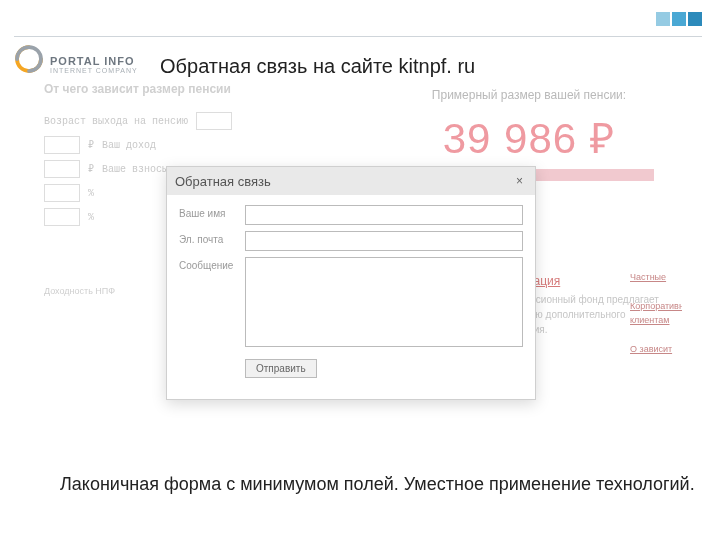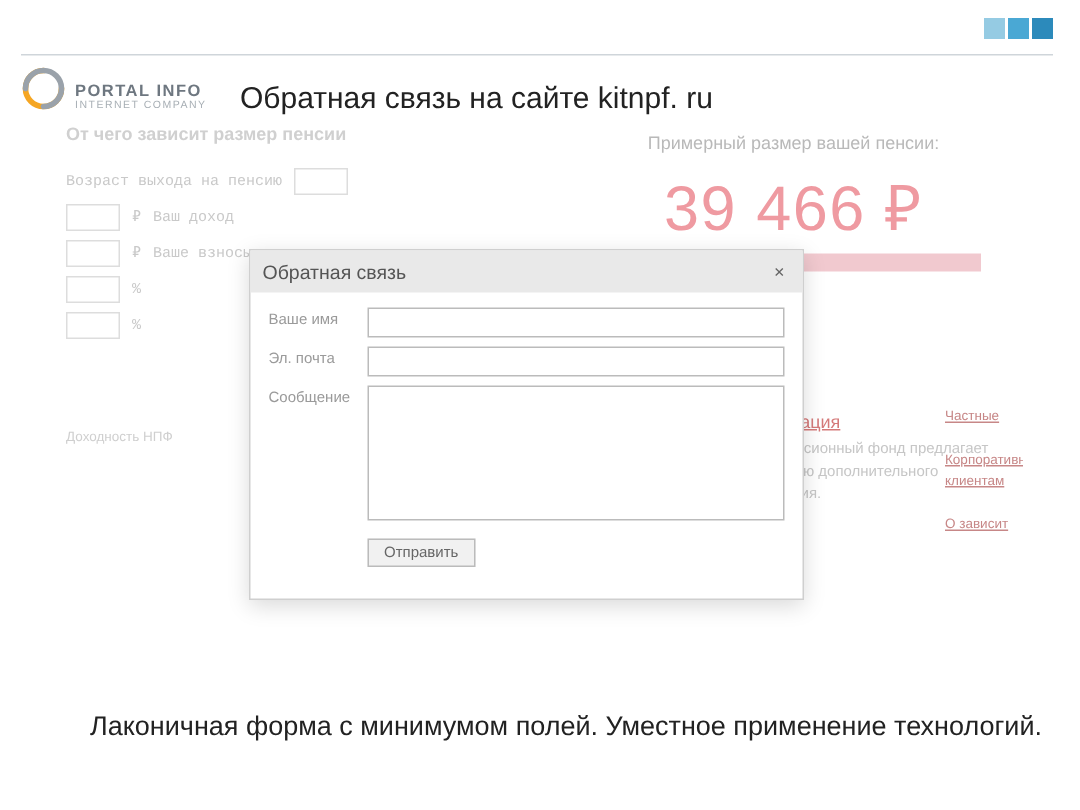--- a/index.html
+++ b/index.html
@@ -109,21 +109,21 @@
       </div>
       <div class="row block">
         <div class="mini-in"></div>
         <span class="mini-lab">%</span>
       </div>
       <div class="ftr">Доходность НПФ</div>
     </div>
 
     <div class="bg-right-top">
       <div class="lab">Примерный размер вашей пенсии:</div>
-      <div class="big">39 466 ₽</div>
+      <div class="big">39 986 ₽</div>
       <div class="pinkbar"></div>
     </div>
 
     <div class="bg-right-mid">
       <div class="hdr">Последняя информация</div>
       <div class="txt">Негосударственный пенсионный фонд предлагает услуги по формированию дополнительного пенсионного обеспечения.</div>
     </div>
 
     <div class="bg-side">
       <u>Частные</u>

